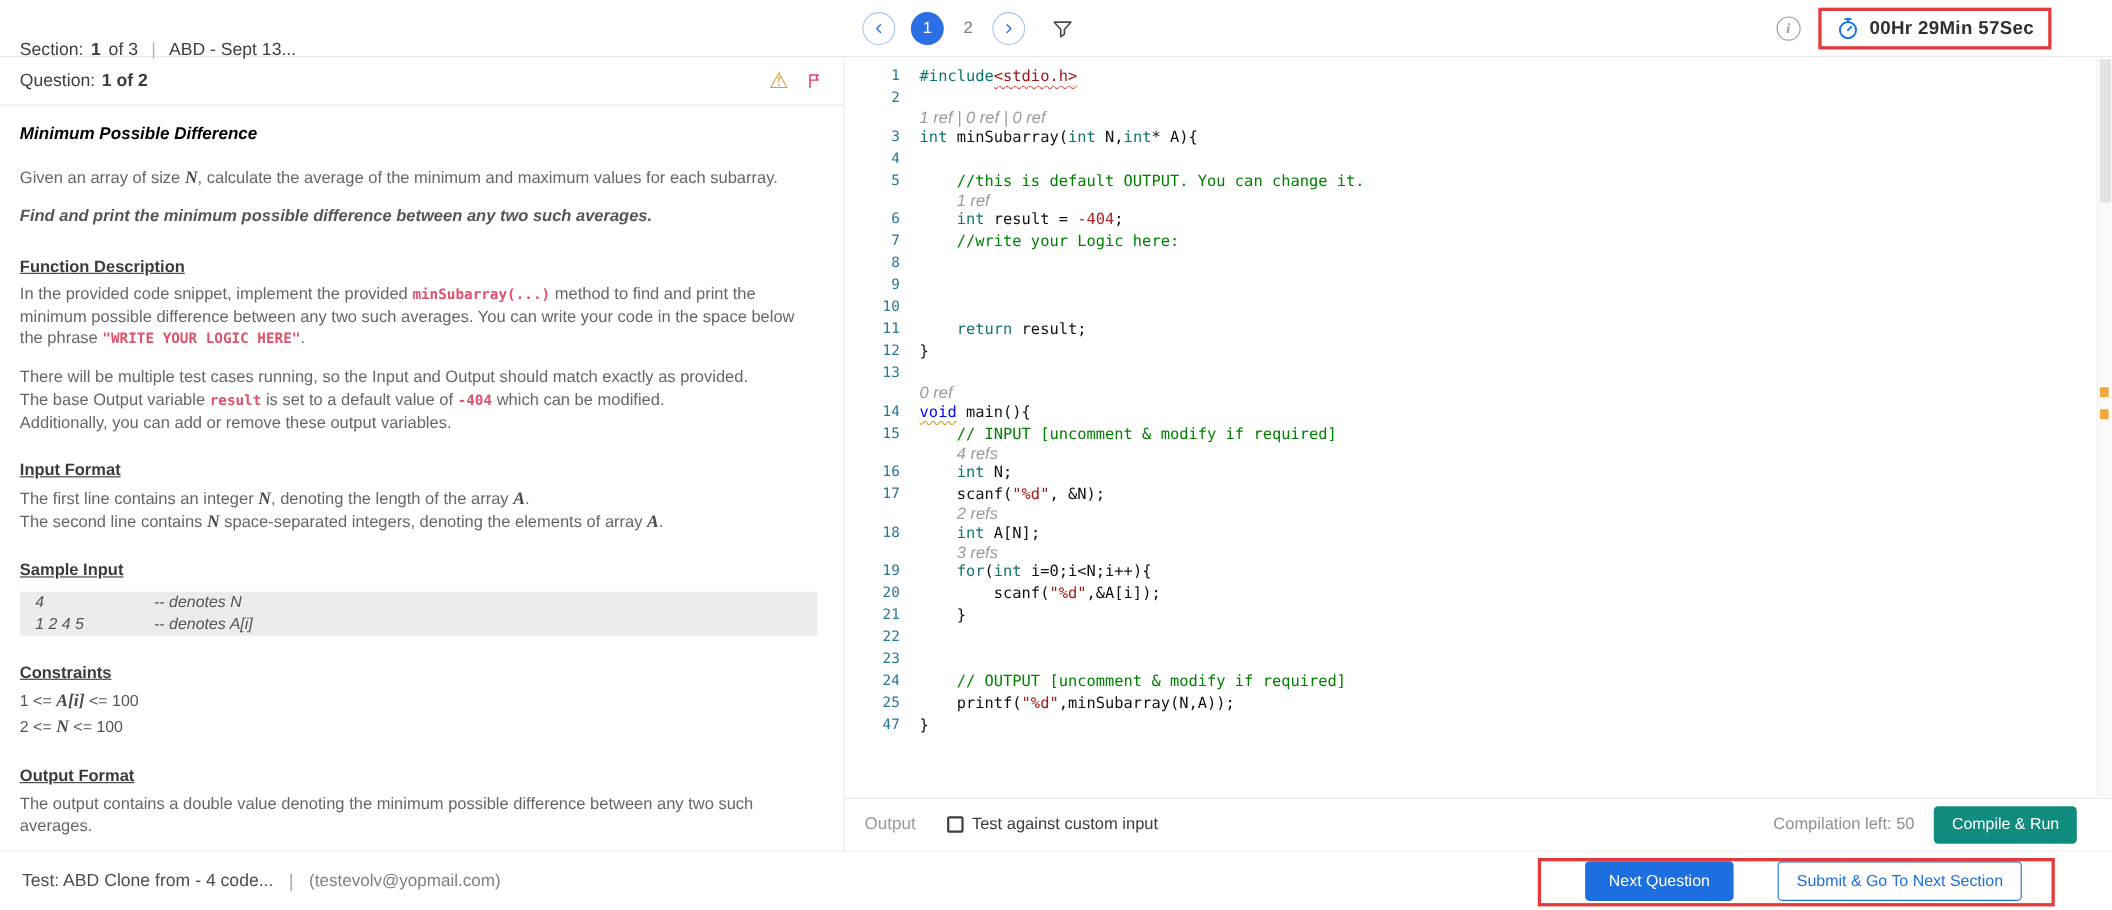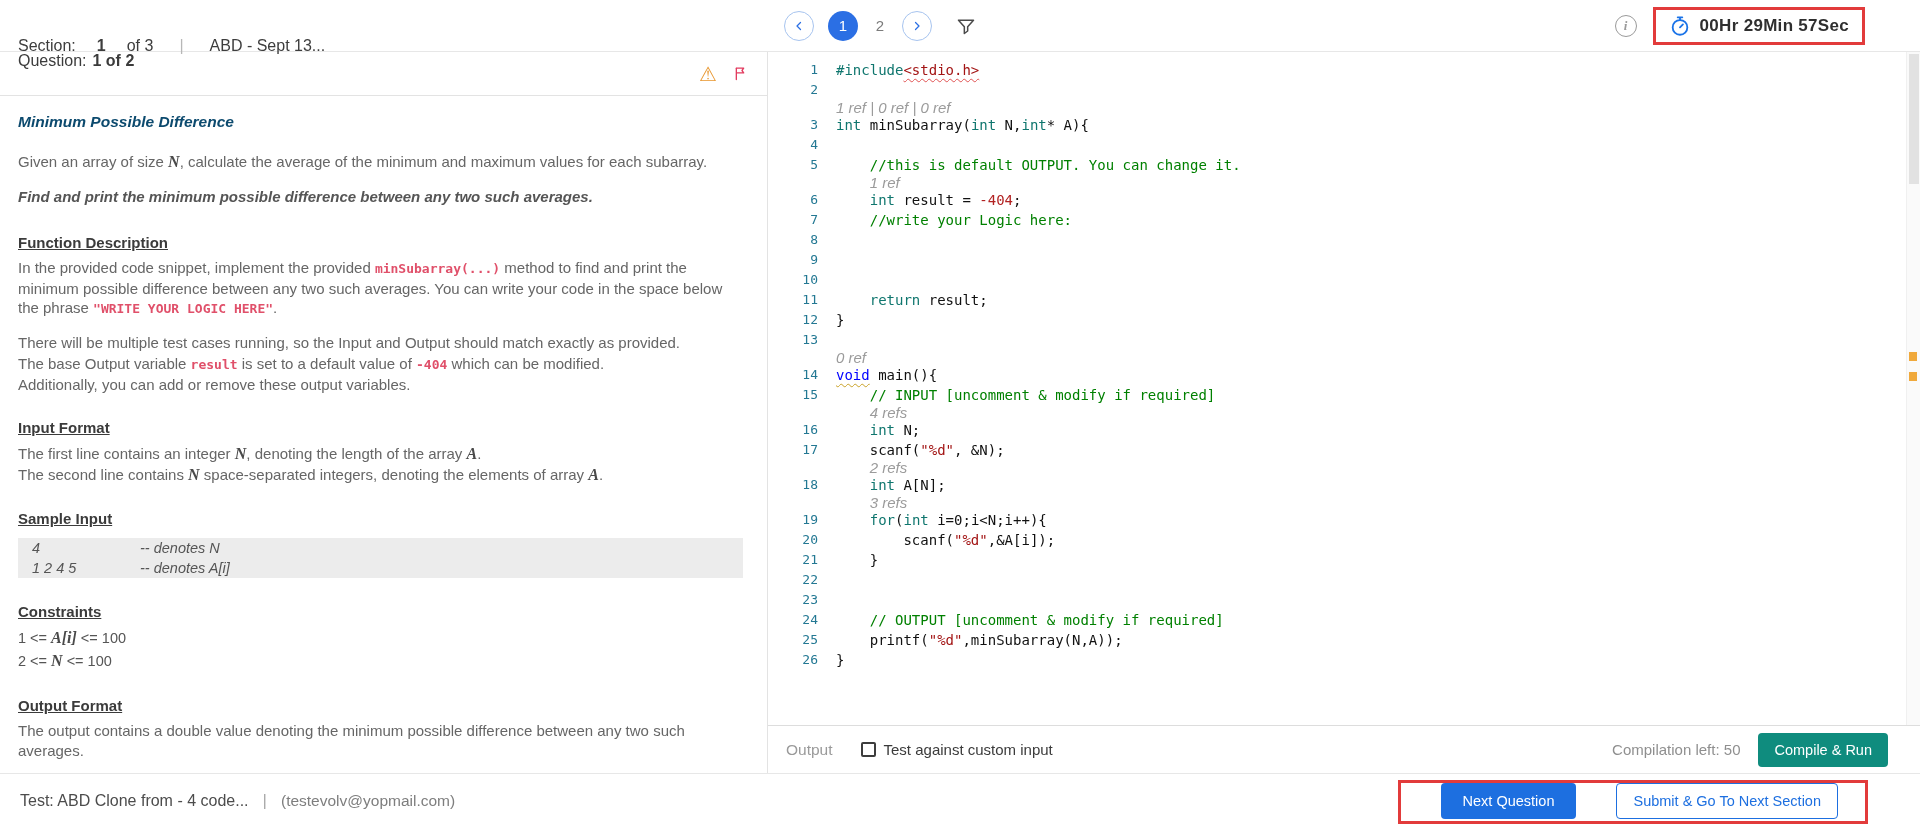--- a/index.html
+++ b/index.html
@@ -6,21 +6,21 @@
   html, body { width: 1920px; height: 827px; }
   body {
     font-family: "Liberation Sans", sans-serif;
     background: #fff; color: #333;
     overflow: hidden; position: relative;
   }
 
   
   .topbar { height: 52px; display: flex; align-items: center; padding: 0 18px;
             border-bottom: 1px solid #e7e7e7; position: relative; background: #fff; }
-  .tb-left { display: flex; align-items: center; gap: 21px; font-size: 16px; color: #3d3d3d; margin-top: 41px; }
+  .tb-left { display: flex; align-items: center; gap: 7px; font-size: 16px; color: #3d3d3d; margin-top: 41px; }
   .sec-num { font-weight: 700; }
   .sep { color: #b7b7b7; margin: 0 5px; }
   .pager { position: absolute; left: calc(50% - 80px); transform: translateX(-50%);
            display: flex; align-items: center; gap: 14px; }
   .circle-btn { width: 30px; height: 30px; border-radius: 50%; border: 1px solid #a7c4ef;
                 background: #fff; color: #2b6fe4; display: flex; align-items: center;
                 justify-content: center; cursor: pointer; }
   .page-active { width: 30px; height: 30px; border-radius: 50%; background: #2b6fe4; color: #fff;
                  display: flex; align-items: center; justify-content: center; font-size: 15px; cursor: pointer; }
   .page-plain { color: #7b7b7b; font-size: 15px; width: 16px; text-align: center; cursor: pointer; }
@@ -32,28 +32,28 @@
                font-family: "Liberation Serif", serif; cursor: pointer; }
   .timer-box { display: flex; align-items: center; gap: 9px; border: 3px solid #e23b3b;
                padding: 5px 13px; margin-right: 37px; }
   .timer-text { font-size: 17px; font-weight: 700; color: #2f2f2f; letter-spacing: .3px; white-space: nowrap; }
 
   
   .main { display: flex; height: 721px; }
 
   
   .qpanel { width: 768px; flex: 0 0 768px; border-right: 1px solid #e3e3e3; display: flex; flex-direction: column; background: #fff; }
-  .qhead { height: 44px; flex: 0 0 44px; display: flex; gap: 6px;
+  .qhead { height: 44px; flex: 0 0 44px; display: flex; align-items: center; gap: 6px;
            padding: 0 18px; border-bottom: 1px solid #e3e3e3; font-size: 16px; color: #3b3b3b; }
   .qhead-val { font-weight: 700; }
   .qhead-icons { margin-left: auto; display: flex; gap: 16px; align-items: center; }
   .warning-icon { color: #e8962e; font-size: 20px; cursor: pointer; line-height: 1; }
   .flag-icon { cursor: pointer; display: flex; }
   .qbody { padding: 16px 24px 0 18px; font-size: 15px; line-height: 19.5px; color: #666; overflow: hidden; }
-  .qtitle { font-style: italic; font-weight: 700; color: #0c4a6e; font-size: 15.5px; margin-bottom: 20px; }
+  .qtitle { font-style: italic; font-weight: 700; color: #000000; font-size: 15.5px; margin-bottom: 20px; }
   .qp { margin-bottom: 14px; }
   .qp0 { margin-bottom: 2px; }
   .qp-strong { margin: 16px 0 26px; font-weight: 700; font-style: italic; color: #555; }
   .qheading { font-weight: 700; text-decoration: underline; color: #3b3b3b; margin: 24px 0 6px; font-size: 15px; }
   .var { font-family: "Liberation Serif", serif; font-style: italic; font-weight: 700; color: #4a4a4a; font-size: 16px; }
   .codeword { font-family: "DejaVu Sans Mono", monospace; color: #e0506a; font-weight: 700; font-size: 13px; }
   .sample-box { background: #ececec; padding: 0 14px; margin: 10px 0 4px; font-style: italic;
                 color: #555; font-size: 14.5px; line-height: 20px; }
   .sample-code { display: inline-block; width: 108px; }
   .cline { color: #555; font-size: 14.5px; margin-bottom: 3px; }
@@ -322,21 +322,21 @@
           </div>
           <div class="code-line">
             <span class="ln">24</span>
             <span class="code"><span class="cm">    // OUTPUT [uncomment &amp; modify if required]</span></span>
           </div>
           <div class="code-line">
             <span class="ln">25</span>
             <span class="code"><span class="pl">    printf(</span><span class="str">"%d"</span><span class="pl">,minSubarray(N,A));</span></span>
           </div>
           <div class="code-line">
-            <span class="ln">26</span>
+            <span class="ln">47</span>
             <span class="code"><span class="pl">}</span></span>
           </div>
         </div>
       <div class="scrollbar">
         <div class="sthumb"></div>
         <div class="sdeco1"></div>
         <div class="sdeco2"></div>
       </div>
     </div>
 

